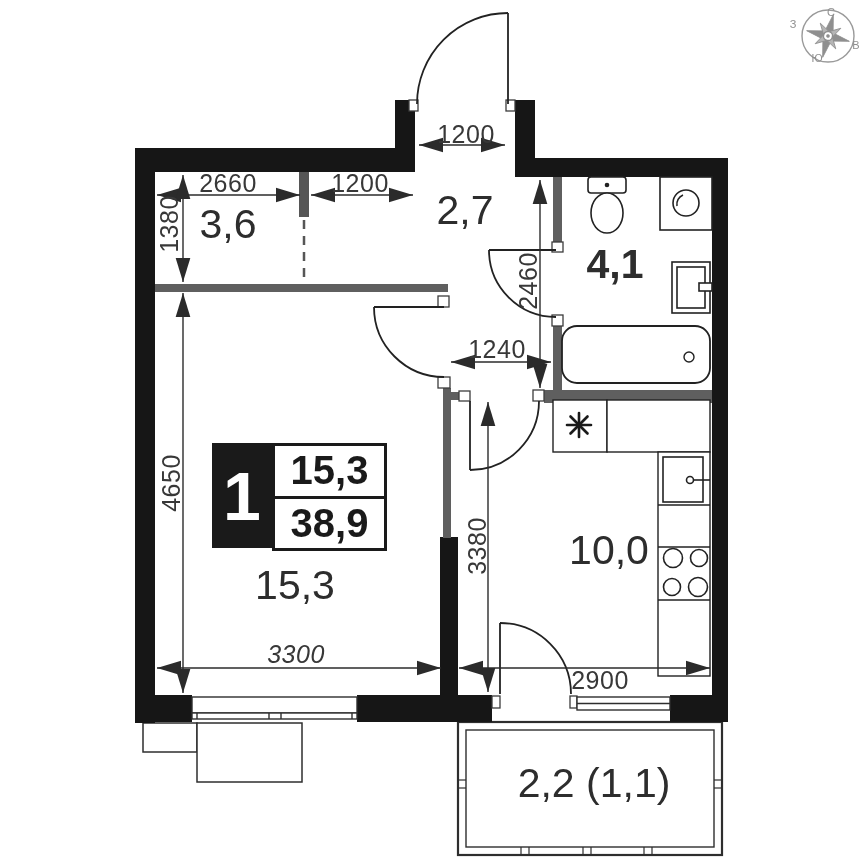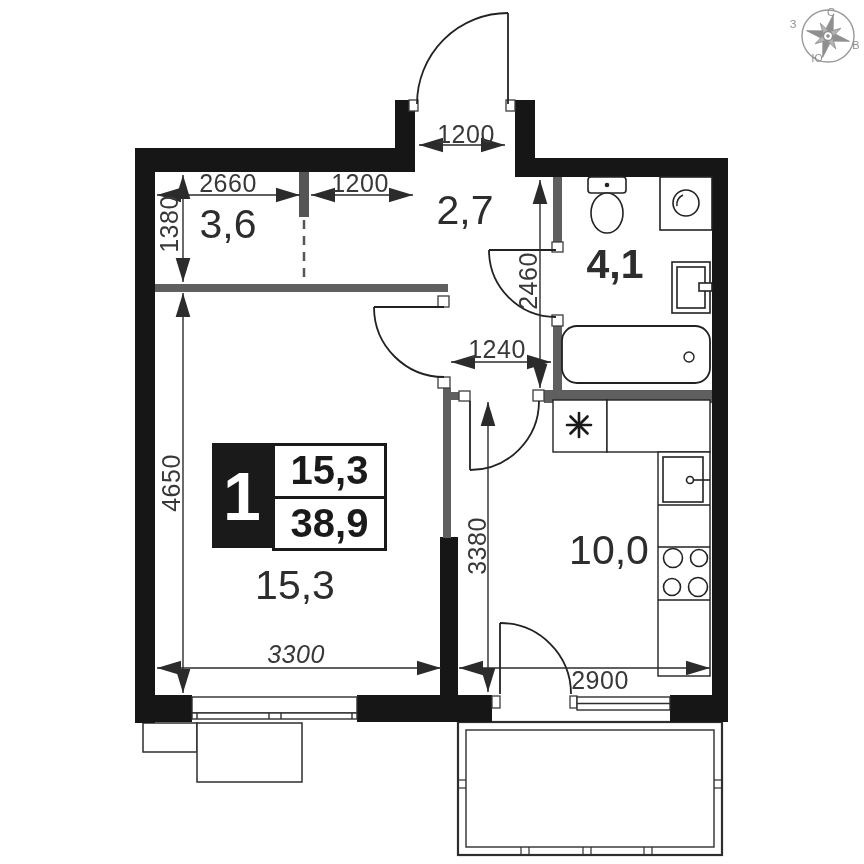--- a/index.html
+++ b/index.html
@@ -208,20 +208,21 @@
       <circle cx="0" cy="0" r="1.8" fill="#8f8f8f" stroke="none"></circle>
     </g>
   </g>
 </svg>
 
   <div class="lbl" style="left:228px;top:224px;">3,6</div>
   <div class="lbl" style="left:465px;top:210px;">2,7</div>
   <div class="lbl" style="left:615px;top:264px;font-weight:bold;">4,1</div>
   <div class="lbl" style="left:295px;top:585px;">15,3</div>
   <div class="lbl" style="left:609px;top:550px;text-align:right;">10,0</div>
+  <div class="lbl" style="left:594px;top:783px;">2,2 (1,1)</div>
 
   <div class="dim" style="left:228px;top:183px;">2660</div>
   <div class="dim" style="left:360px;top:183px;">1200</div>
   <div class="dim" style="left:466px;top:134px;">1200</div>
   <div class="dim rot" style="left:169px;top:224px;">1380</div>
   <div class="dim rot" style="left:171px;top:483px;">4650</div>
   <div class="dim rot" style="left:528px;top:281px;">2460</div>
   <div class="dim" style="left:497px;top:349px;">1240</div>
   <div class="dim rot" style="left:477px;top:546px;">3380</div>
   <div class="dim" style="left:296px;top:654px;font-style:italic;">3300</div>

